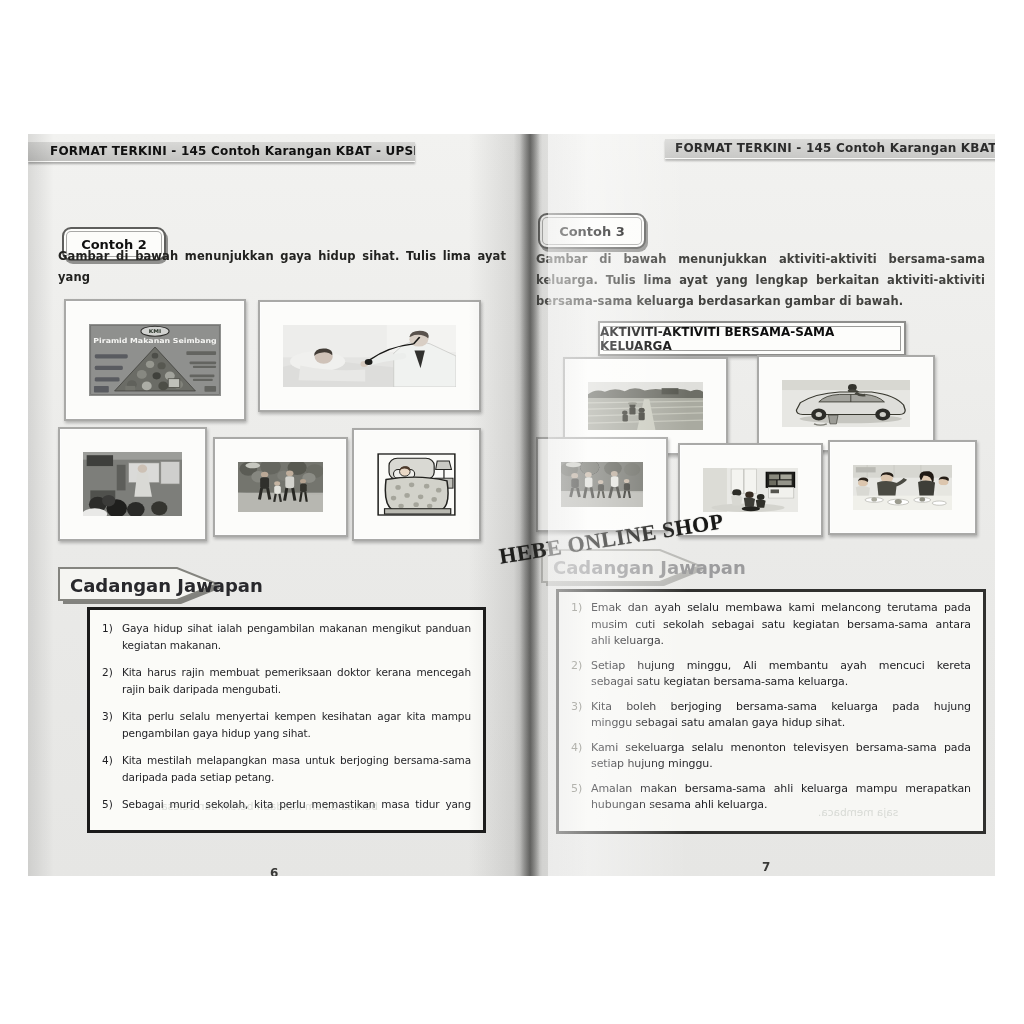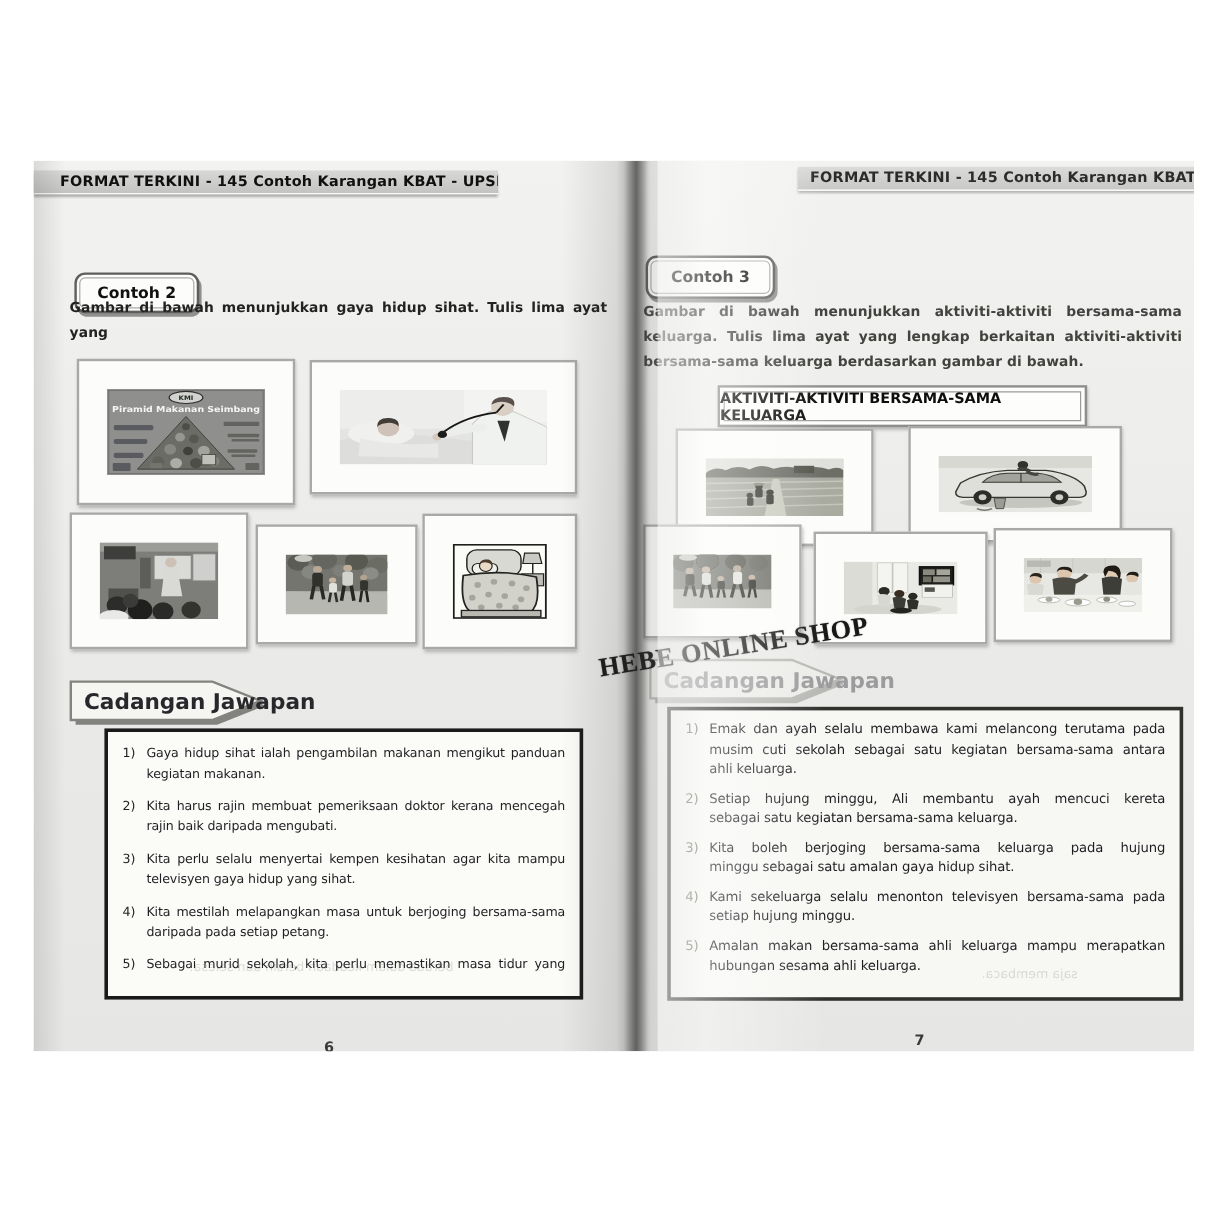--- a/index.html
+++ b/index.html
@@ -255,21 +255,21 @@
         <span class="num">2)</span>
         <span class="atext">
             <span class="jl">Kita harus rajin membuat pemeriksaan doktor kerana mencegah</span>
             <span class="jl-end">rajin baik daripada mengubati.</span>
           </span>
       </div>
       <div class="aitem">
         <span class="num">3)</span>
         <span class="atext">
             <span class="jl">Kita perlu selalu menyertai kempen kesihatan agar kita mampu</span>
-            <span class="jl-end">televisyen gaya hidup yang sihat.</span>
+            <span class="jl-end">pengambilan gaya hidup yang sihat.</span>
           </span>
       </div>
       <div class="aitem">
         <span class="num">4)</span>
         <span class="atext">
             <span class="jl">Kita mestilah melapangkan masa untuk berjoging bersama-sama</span>
             <span class="jl-end">daripada pada setiap petang.</span>
           </span>
       </div>
       <div class="aitem">

